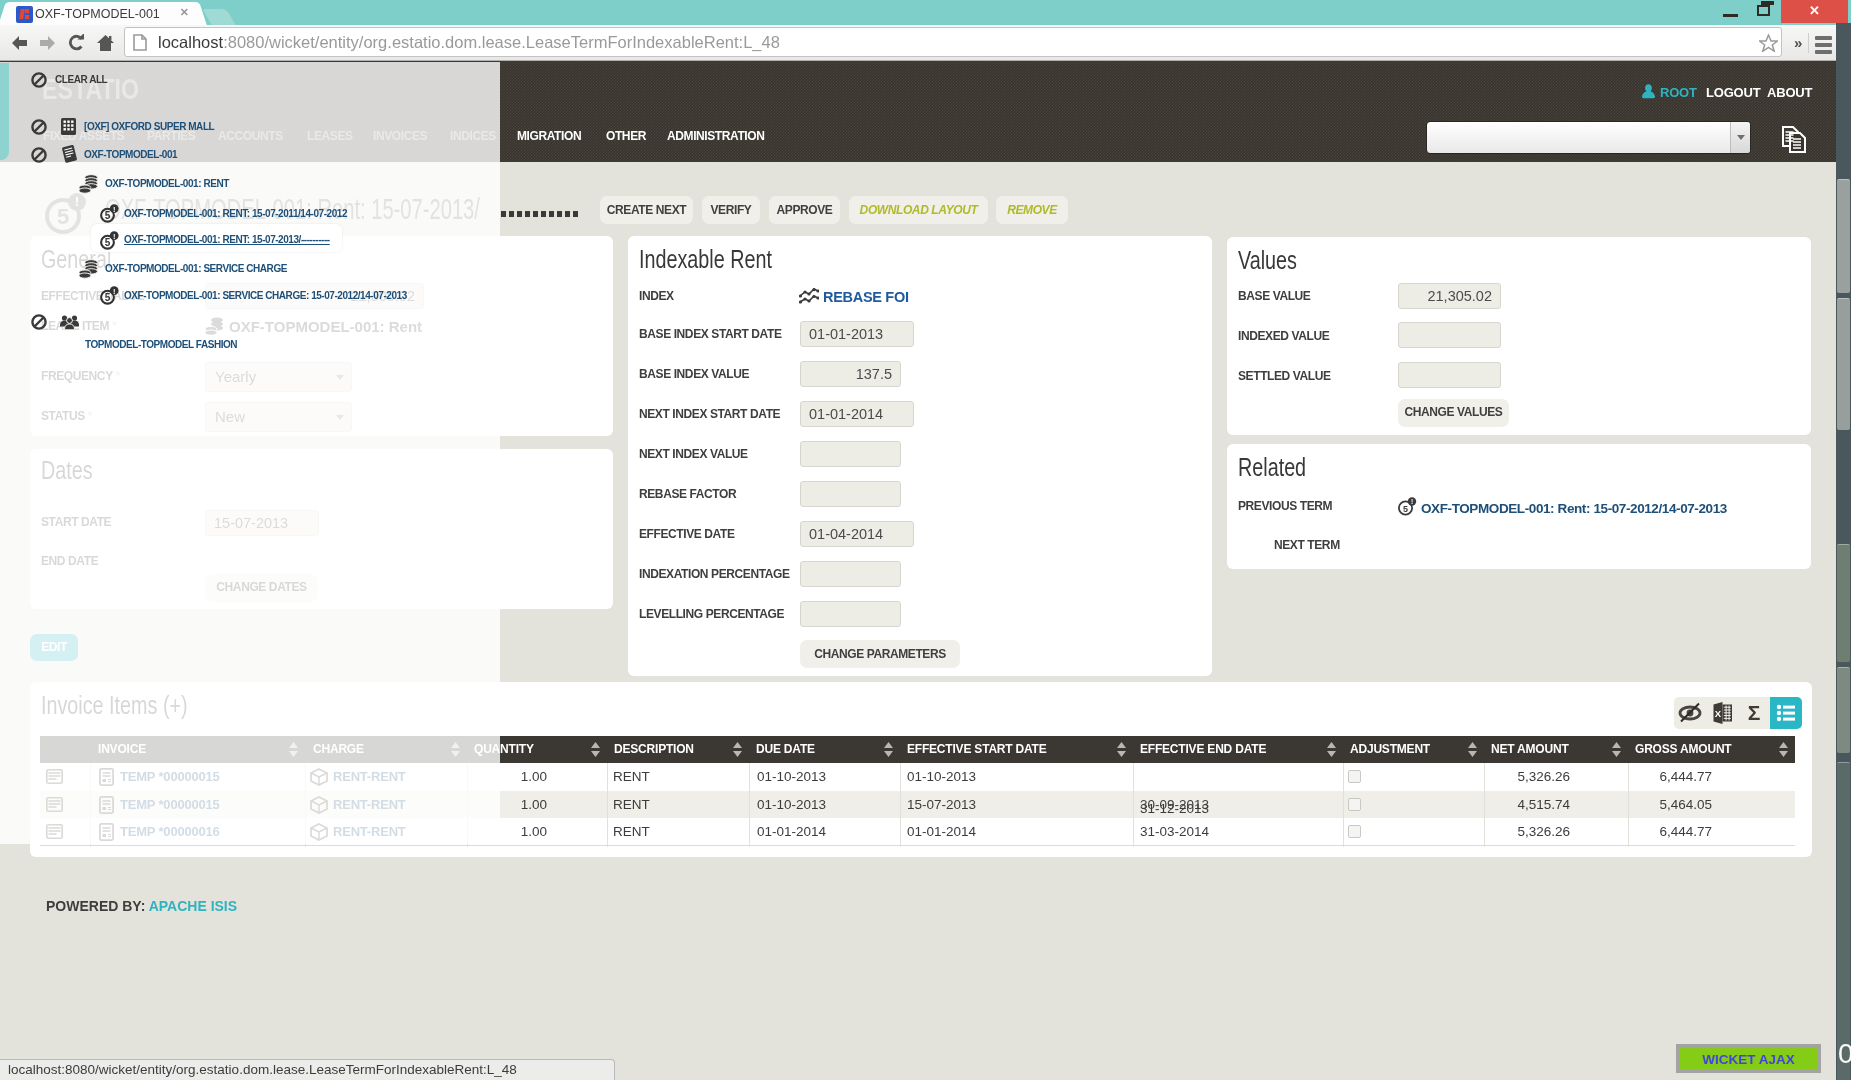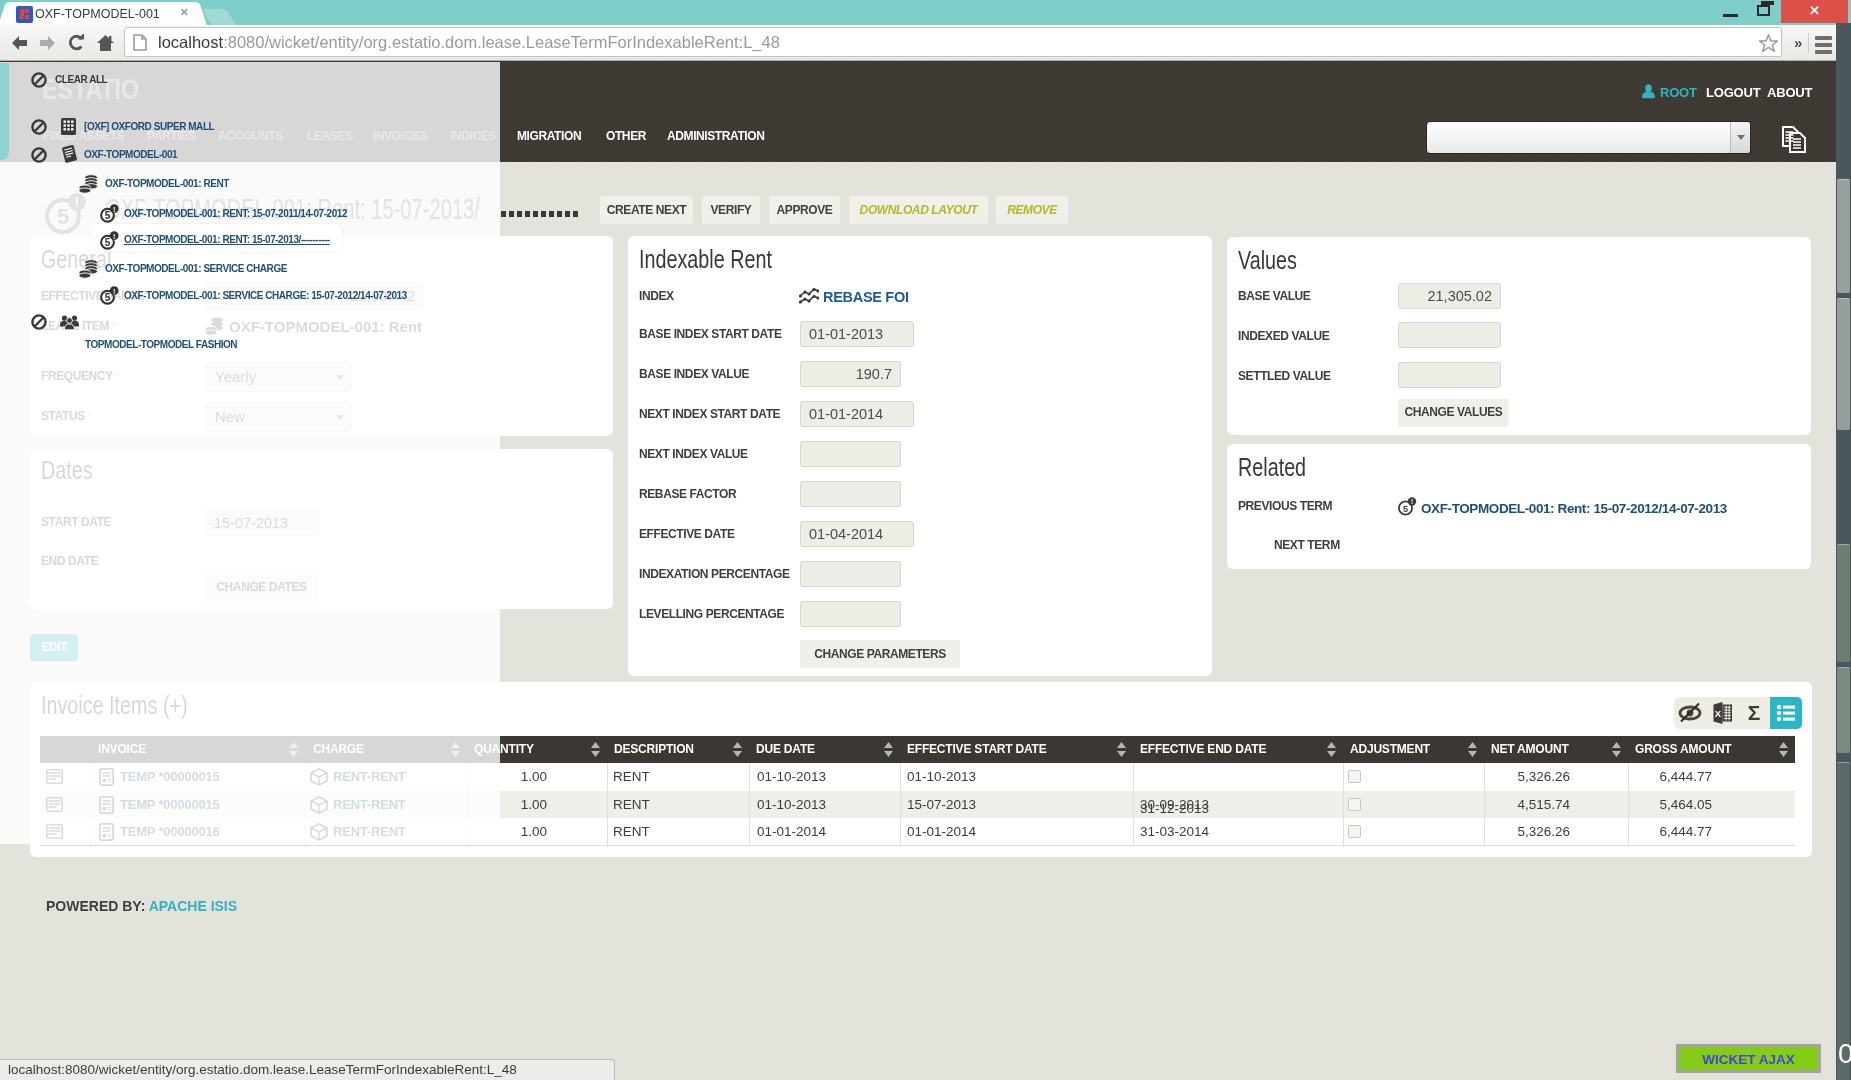--- a/index.html
+++ b/index.html
@@ -33,21 +33,21 @@
 #searchbox { position:absolute; left:1426px; top:61px; width:325px; height:33px; background:linear-gradient(#ffffff,#e9e9e9); border-radius:4px; border:1px solid #2a2722; }
 #searchdrop { position:absolute; right:0px; top:0px; width:20px; height:31px; background:linear-gradient(#f4f4f4,#d8d8d8); border-left:1px solid #bdbdbd; border-radius:0 3px 3px 0; }
 #searchdrop:after { content:""; position:absolute; left:6px; top:13px; border-left:4px solid transparent; border-right:4px solid transparent; border-top:5px solid #6f6f6f; }
 .panel { position:absolute; background:#fff; border-radius:6px; }
 .lbl { position:absolute; font-size:12px; font-weight:bold; color:#3e3e3e; white-space:nowrap; letter-spacing:-.4px; }
 .lbl i { font-style:normal; color:#b9b9b2; font-weight:normal; }
 .inp { position:absolute; height:26px; background:#edece5; border:1px solid #d7d6ce; border-radius:3px; font-size:14.5px; color:#4c4c4c; line-height:24px; padding:0 8px; white-space:nowrap; }
 .inp.num { text-align:right; }
 .sel { position:absolute; height:30px; background:#edece5; border:1px solid #d7d6ce; border-radius:3px; font-size:15px; color:#4c4c4c; line-height:28px; padding:0 9px; }
 .sel:after { content:""; position:absolute; right:7px; top:12px; border-left:4px solid transparent; border-right:4px solid transparent; border-top:5px solid #8a8a84; }
-.btn { position:absolute; height:28px; background:#f0efe9; border-radius:2px; font-size:12px; font-weight:bold; color:#3f3f3f; text-align:center; letter-spacing:-.4px; white-space:nowrap; }
+.btn { position:absolute; height:28px; background:#f0efe9; border-radius:7px; font-size:12px; font-weight:bold; color:#3f3f3f; text-align:center; letter-spacing:-.4px; white-space:nowrap; }
 .btn.yellow { color:#b1ba28; font-style:italic; }
 .phead { font-size:26px; color:#383838; position:absolute; white-space:nowrap; transform:scaleX(.76); transform-origin:0 50%; }
 .navy { color:#1d4f78; font-weight:bold; }
 .link { position:absolute; color:#1d4f78; font-weight:bold; white-space:nowrap; }
 #bigtitle { position:absolute; left:105px; top:133px; font-size:29px; color:#464644; white-space:nowrap; transform:scaleX(.695); transform-origin:0 50%; }
 .thead { position:absolute; top:676px; height:27px; background:#3b3833; color:#fff; font-size:12.5px; font-weight:bold; line-height:27px; padding-left:8px; letter-spacing:.2px; }
 .vline { position:absolute; width:1px; background:#e1e0da; top:703px; height:84px; }
 .cell { position:absolute; line-height:28px; }
 .cellr { position:absolute; line-height:28px; text-align:right; }
 .cbx { position:absolute; width:13px; height:13px; background:#f4f4f2; border:1px solid #c9c9c4; border-radius:2px; }
@@ -152,21 +152,21 @@
         <circle cx="6" cy="11" r="1.6"></circle>
         <circle cx="10" cy="13" r="1.6"></circle>
         <circle cx="15" cy="8.5" r="1.6"></circle>
         <circle cx="19" cy="10" r="1.6"></circle>
       </g>
     </svg>
   <div class="link" style="left:823px;top:229px;font-size:14.5px;color:#1d5a9e;letter-spacing:-.3px;">REBASE FOI</div>
   <div class="lbl" style="left:639px;top:267px;">BASE INDEX START DATE</div>
   <div class="inp" style="left:800px;top:261px;width:114px;">01-01-2013</div>
   <div class="lbl" style="left:639px;top:307px;">BASE INDEX VALUE</div>
-  <div class="inp num" style="left:800px;top:301px;width:101px;">190.7</div>
+  <div class="inp num" style="left:800px;top:301px;width:101px;">137.5</div>
   <div class="lbl" style="left:639px;top:347px;">NEXT INDEX START DATE</div>
   <div class="inp" style="left:800px;top:341px;width:114px;">01-01-2014</div>
   <div class="lbl" style="left:639px;top:387px;">NEXT INDEX VALUE</div>
   <div class="inp" style="left:800px;top:381px;width:101px;"></div>
   <div class="lbl" style="left:639px;top:427px;">REBASE FACTOR</div>
   <div class="inp" style="left:800px;top:421px;width:101px;"></div>
   <div class="lbl" style="left:639px;top:467px;">EFFECTIVE DATE</div>
   <div class="inp" style="left:800px;top:461px;width:114px;">01-04-2014</div>
   <div class="lbl" style="left:639px;top:507px;">INDEXATION PERCENTAGE</div>
   <div class="inp" style="left:800px;top:501px;width:101px;"></div>

